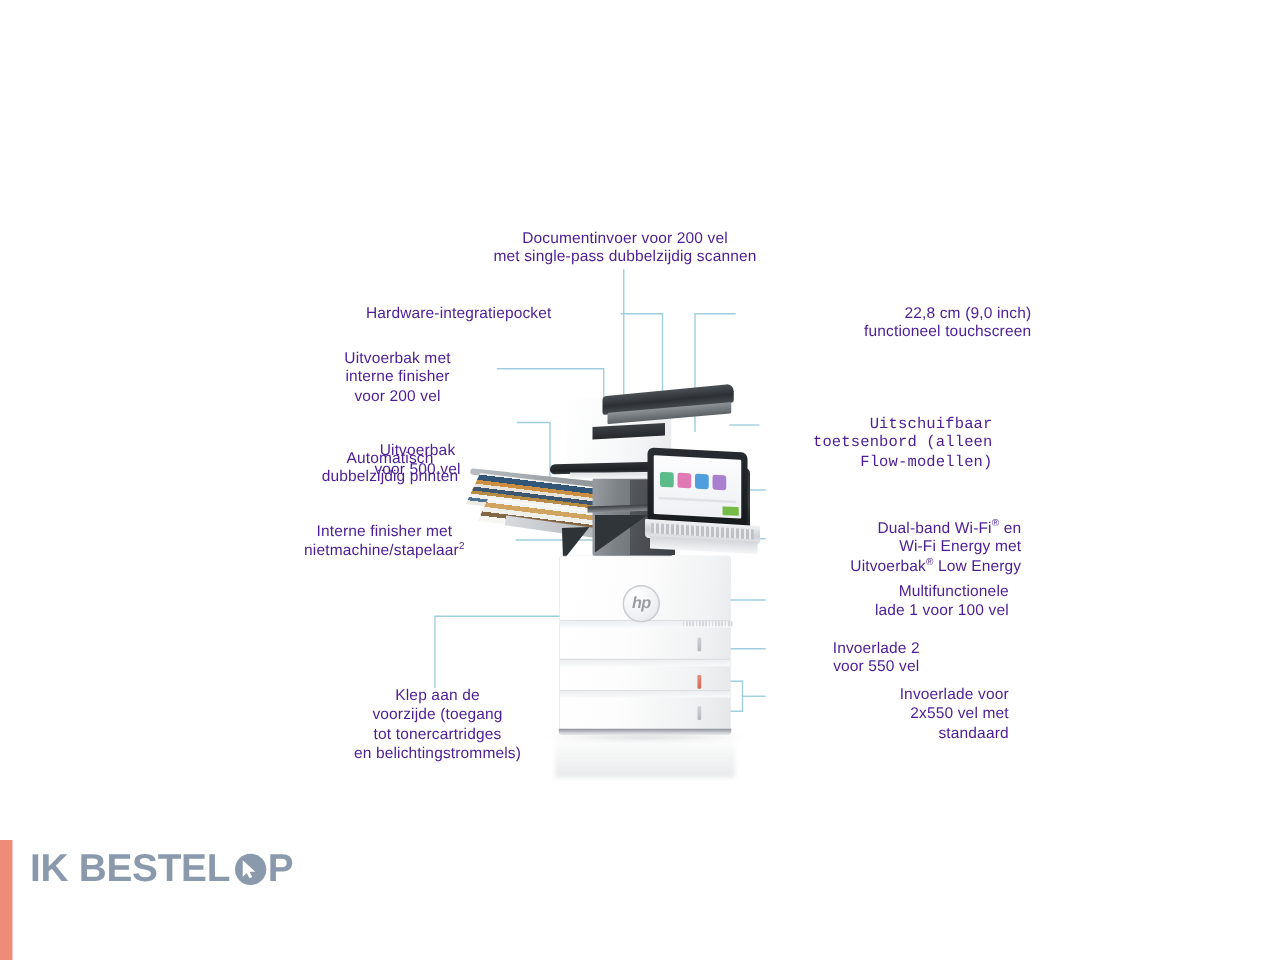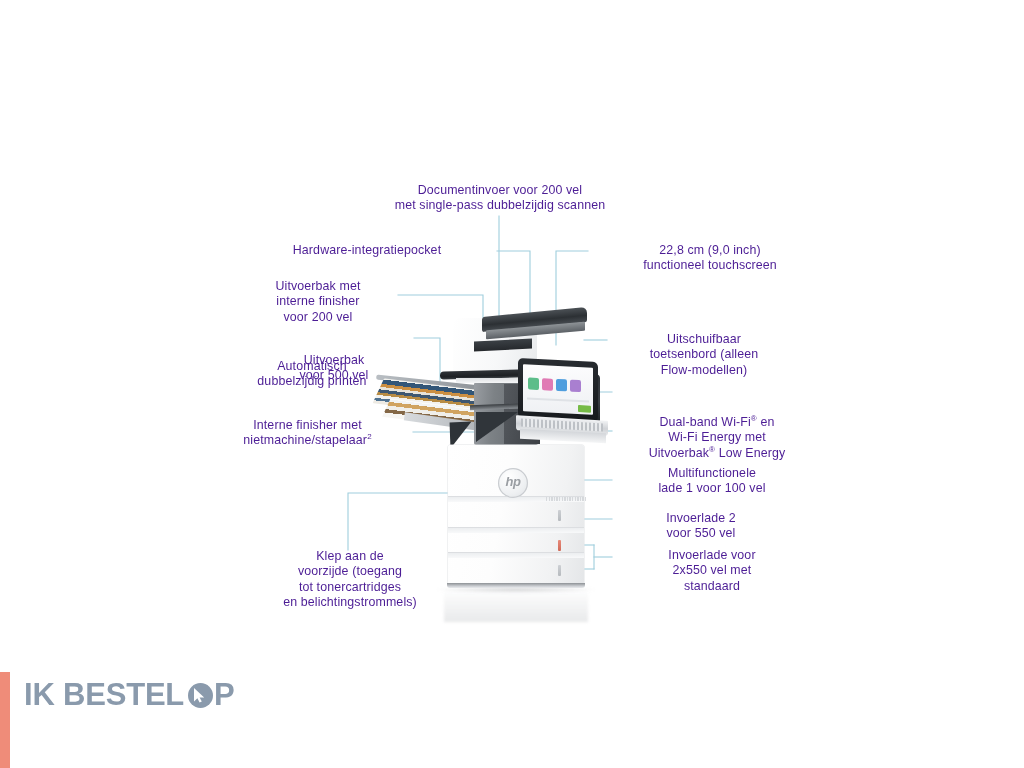--- a/index.html
+++ b/index.html
@@ -20,21 +20,21 @@
   
   .callout {
     position: absolute;
     color: #4c1d95;
     font-size: 12.4px;
     line-height: 15.4px;
     letter-spacing: .01em;
     white-space: pre-line;
     font-family: "Liberation Sans", sans-serif;
   }
-  .c-right  { text-align: center; }
+  .c-right  { text-align: right; }
   .c-left   { text-align: center; }
   .c-center { text-align: center; }
 
   sup { font-size: 8px; vertical-align: super; line-height: 0; }
 
   
   #leaders {
     position: absolute; left: 0; top: 0;
     width: 1024px; height: 768px;
     pointer-events: none;
@@ -407,21 +407,21 @@
   <div class="callout c-left" style="left:238px; top:279px; width:160px;">Uitvoerbak met
 interne finisher
 voor 200 vel</div>
 
   <div class="callout c-left" style="left:254px; top:353px; width:160px;">Uitvoerbak
 voor 500 vel</div>
 
   <div class="callout c-left" style="left:232px; top:359px; width:160px;">Automatisch
 dubbelzijdig printen</div>
 
-  <div class="callout c-right" style="left:614px; top:332px; width:180px;">Uitschuifbaar
+  <div class="callout c-right" style="left:614px; top:332px; width:180px;font-family:Liberation Mono, monospace;">Uitschuifbaar
 toetsenbord (alleen
 Flow-modellen)</div>
 
 
   <div class="callout c-right" style="left:617px; top:415px; width:200px;"><span>Dual-band Wi-Fi</span><sup>®</sup><span> en</span><br><span>Wi-Fi Energy met</span><br><span>Uitvoerbak</span><sup>®</sup><span> Low Energy</span></div>
 
   <div class="callout c-left" style="left:205px; top:418px; width:205px;"><span>Interne finisher met</span><br><span>nietmachine/stapelaar</span><sup>2</sup></div>
 
   <div class="callout c-right" style="left:617px; top:466px; width:190px;">Multifunctionele
 lade 1 voor 100 vel</div>

